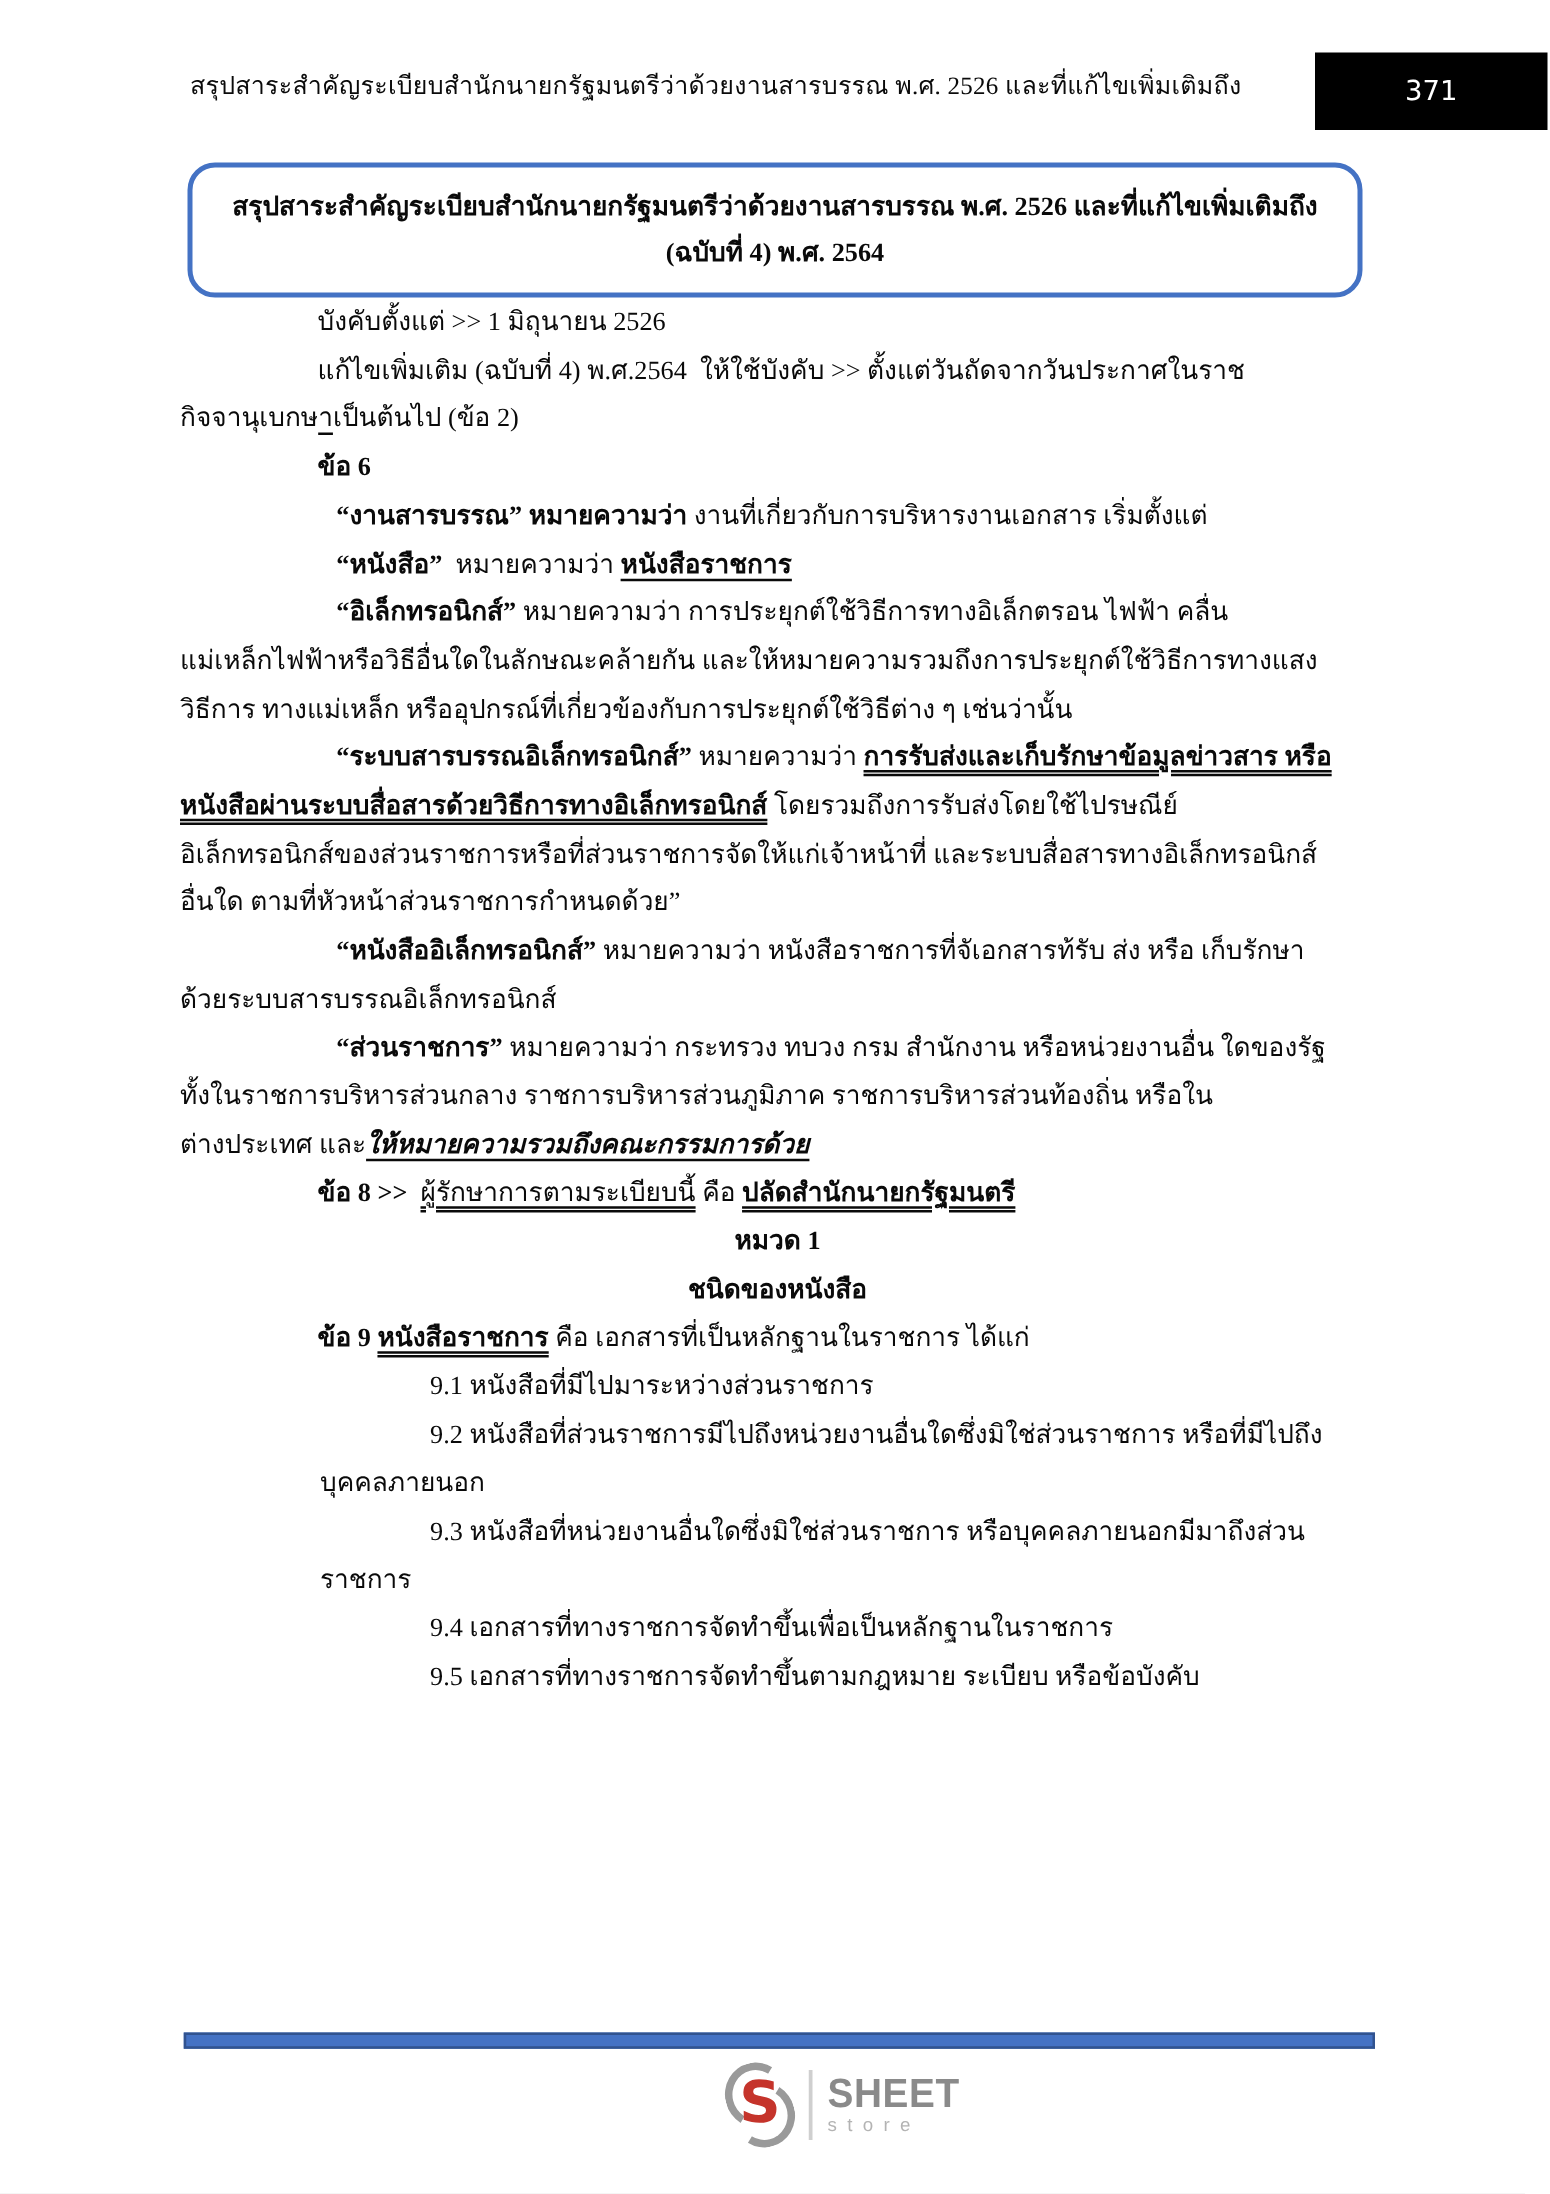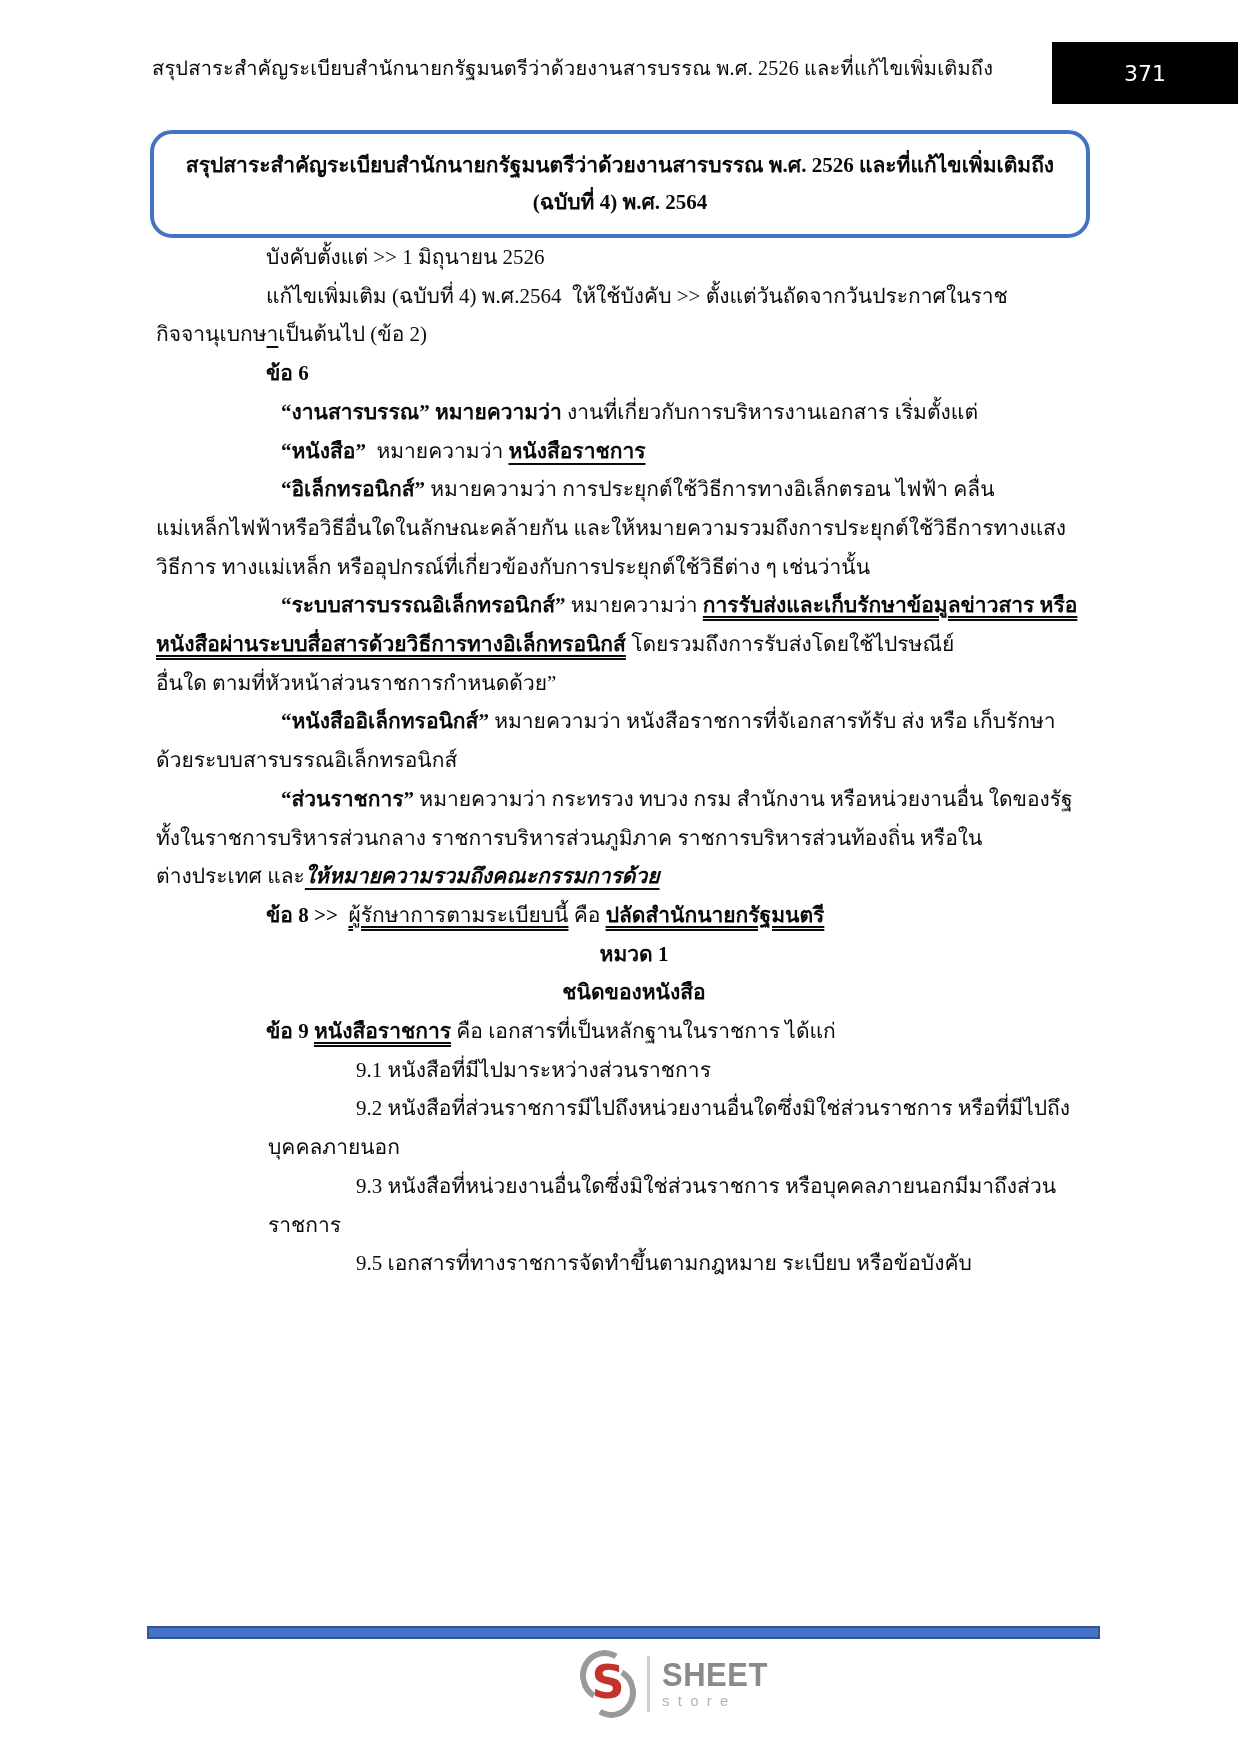--- a/index.html
+++ b/index.html
@@ -29,21 +29,21 @@
     position:absolute;left:150px;top:130px;width:900px;height:92px;
     border:4px solid #4472C4;border-radius:22px;
     display:flex;flex-direction:column;align-items:center;justify-content:center;
     padding:4px 16px;
   }
   .title-box .tb-line{
     font-weight:700;font-size:21px;line-height:37px;text-align:center;white-space:nowrap;
   }
   
   .doc-body{
-    position:absolute;left:156px;top:238px;width:956px;
+    position:absolute;left:144px;top:238px;width:956px;
     font-size:21px;
   }
   .line{
     min-height:38.7px;line-height:38.7px;
     white-space:pre-wrap;
   }
   .ind1{padding-left:110px;}
   .ind2{padding-left:125px;}
   .ind3{padding-left:200px;}
   .indc{padding-left:112px;}
@@ -112,35 +112,37 @@
       <div class="line ind1"><span class="">แก้ไขเพิ่มเติม (ฉบับที่ 4) พ.ศ.2564  ให้ใช้บังคับ &gt;&gt; ตั้งแต่วันถัดจากวันประกาศในราช</span></div>
       <div class="line ind0"><span class="">กิจจานุเบกษ</span><span class="u">า</span><span class="">เป็นต้นไป (ข้อ 2)</span></div>
       <div class="line ind1"><span class="b">ข้อ 6</span></div>
       <div class="line ind2"><span class="b">“งานสารบรรณ” หมายความว่า</span><span class=""> งานที่เกี่ยวกับการบริหารงานเอกสาร เริ่มตั้งแต่</span></div>
       <div class="line ind2"><span class="b">“หนังสือ”</span><span class="">  หมายความว่า </span><span class="b u">หนังสือราชการ</span></div>
       <div class="line ind2"><span class="b">“อิเล็กทรอนิกส์”</span><span class=""> หมายความว่า การประยุกต์ใช้วิธีการทางอิเล็กตรอน ไฟฟ้า คลื่น</span></div>
       <div class="line ind0"><span class="">แม่เหล็กไฟฟ้าหรือวิธีอื่นใดในลักษณะคล้ายกัน และให้หมายความรวมถึงการประยุกต์ใช้วิธีการทางแสง</span></div>
       <div class="line ind0"><span class="">วิธีการ ทางแม่เหล็ก หรืออุปกรณ์ที่เกี่ยวข้องกับการประยุกต์ใช้วิธีต่าง ๆ เช่นว่านั้น</span></div>
       <div class="line ind2"><span class="b">“ระบบสารบรรณอิเล็กทรอนิกส์”</span><span class=""> หมายความว่า </span><span class="b d">การรับส่งและเก็บรักษาข้อมูลข่าวสาร หรือ</span></div>
       <div class="line ind0"><span class="b d">หนังสือผ่านระบบสื่อสารด้วยวิธีการทางอิเล็กทรอนิกส์</span><span class=""> โดยรวมถึงการรับส่งโดยใช้ไปรษณีย์</span></div>
+      <div class="line ind0"><span class="">อิเล็กทรอนิกส์ของส่วนราชการหรือที่ส่วนราชการจัดให้แก่เจ้าหน้าที่ และระบบสื่อสารทางอิเล็กทรอนิกส์</span></div>
       <div class="line ind0"><span class="">อื่นใด ตามที่หัวหน้าส่วนราชการกำหนดด้วย”</span></div>
       <div class="line ind2"><span class="b">“หนังสืออิเล็กทรอนิกส์”</span><span class=""> หมายความว่า หนังสือราชการที่จัเอกสารท้รับ ส่ง หรือ เก็บรักษา</span></div>
       <div class="line ind0"><span class="">ด้วยระบบสารบรรณอิเล็กทรอนิกส์</span></div>
       <div class="line ind2"><span class="b">“ส่วนราชการ”</span><span class=""> หมายความว่า กระทรวง ทบวง กรม สำนักงาน หรือหน่วยงานอื่น ใดของรัฐ</span></div>
       <div class="line ind0"><span class="">ทั้งในราชการบริหารส่วนกลาง ราชการบริหารส่วนภูมิภาค ราชการบริหารส่วนท้องถิ่น หรือใน</span></div>
       <div class="line ind0"><span class="">ต่างประเทศ และ</span><span class="u it">ให้หมายความรวมถึงคณะกรรมการด้วย</span></div>
       <div class="line ind1"><span class="b">ข้อ 8 &gt;&gt;</span><span class="">  </span><span class="d">ผู้รักษาการตามระเบียบนี้</span><span class=""> คือ </span><span class="b d">ปลัดสำนักนายกรัฐมนตรี</span></div>
       <div class="line center"><span class="b">หมวด 1</span></div>
       <div class="line center"><span class="b">ชนิดของหนังสือ</span></div>
       <div class="line ind1"><span class="b">ข้อ 9 </span><span class="b d">หนังสือราชการ</span><span class=""> คือ เอกสารที่เป็นหลักฐานในราชการ ได้แก่</span></div>
       <div class="line ind3"><span class="">9.1 หนังสือที่มีไปมาระหว่างส่วนราชการ</span></div>
       <div class="line ind3"><span class="">9.2 หนังสือที่ส่วนราชการมีไปถึงหน่วยงานอื่นใดซึ่งมิใช่ส่วนราชการ หรือที่มีไปถึง</span></div>
       <div class="line indc"><span class="">บุคคลภายนอก</span></div>
       <div class="line ind3"><span class="">9.3 หนังสือที่หน่วยงานอื่นใดซึ่งมิใช่ส่วนราชการ หรือบุคคลภายนอกมีมาถึงส่วน</span></div>
       <div class="line indc"><span class="">ราชการ</span></div>
+      <div class="line ind3"><span class="">9.4 เอกสารที่ทางราชการจัดทำขึ้นเพื่อเป็นหลักฐานในราชการ</span></div>
       <div class="line ind3"><span class="">9.5 เอกสารที่ทางราชการจัดทำขึ้นตามกฎหมาย ระเบียบ หรือข้อบังคับ</span></div>
     </div>
 
   <div class="footer-bar"></div>
 
   <div class="logo">
     <div class="logo-mark">
       <div class="arc-top"></div>
       <div class="arc-bottom"></div>
       <div class="logo-s">S</div>

